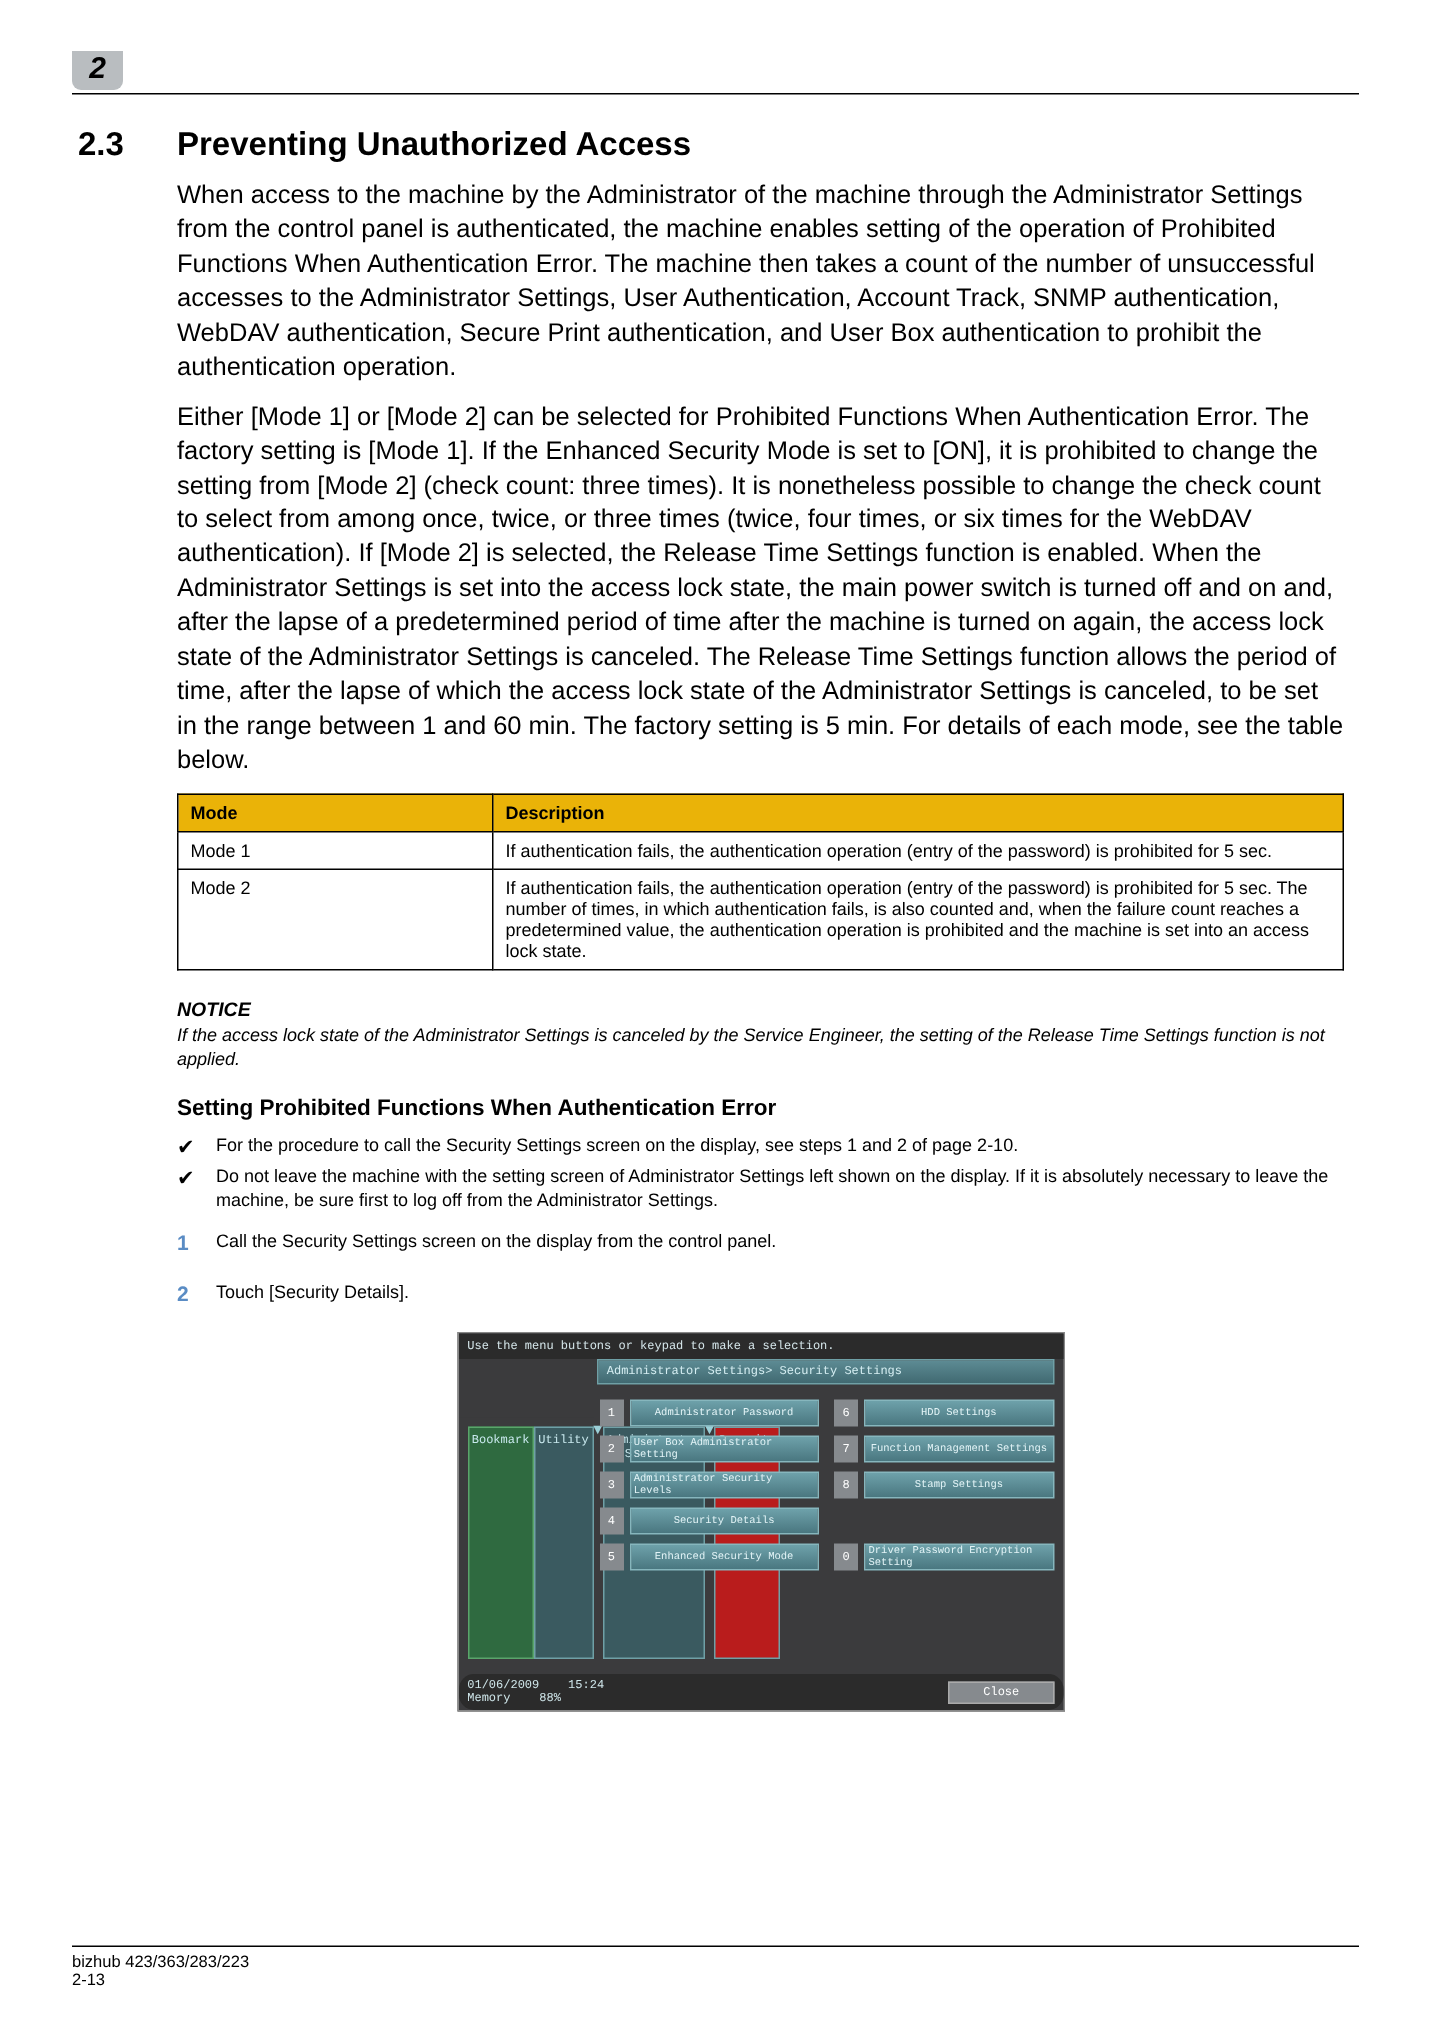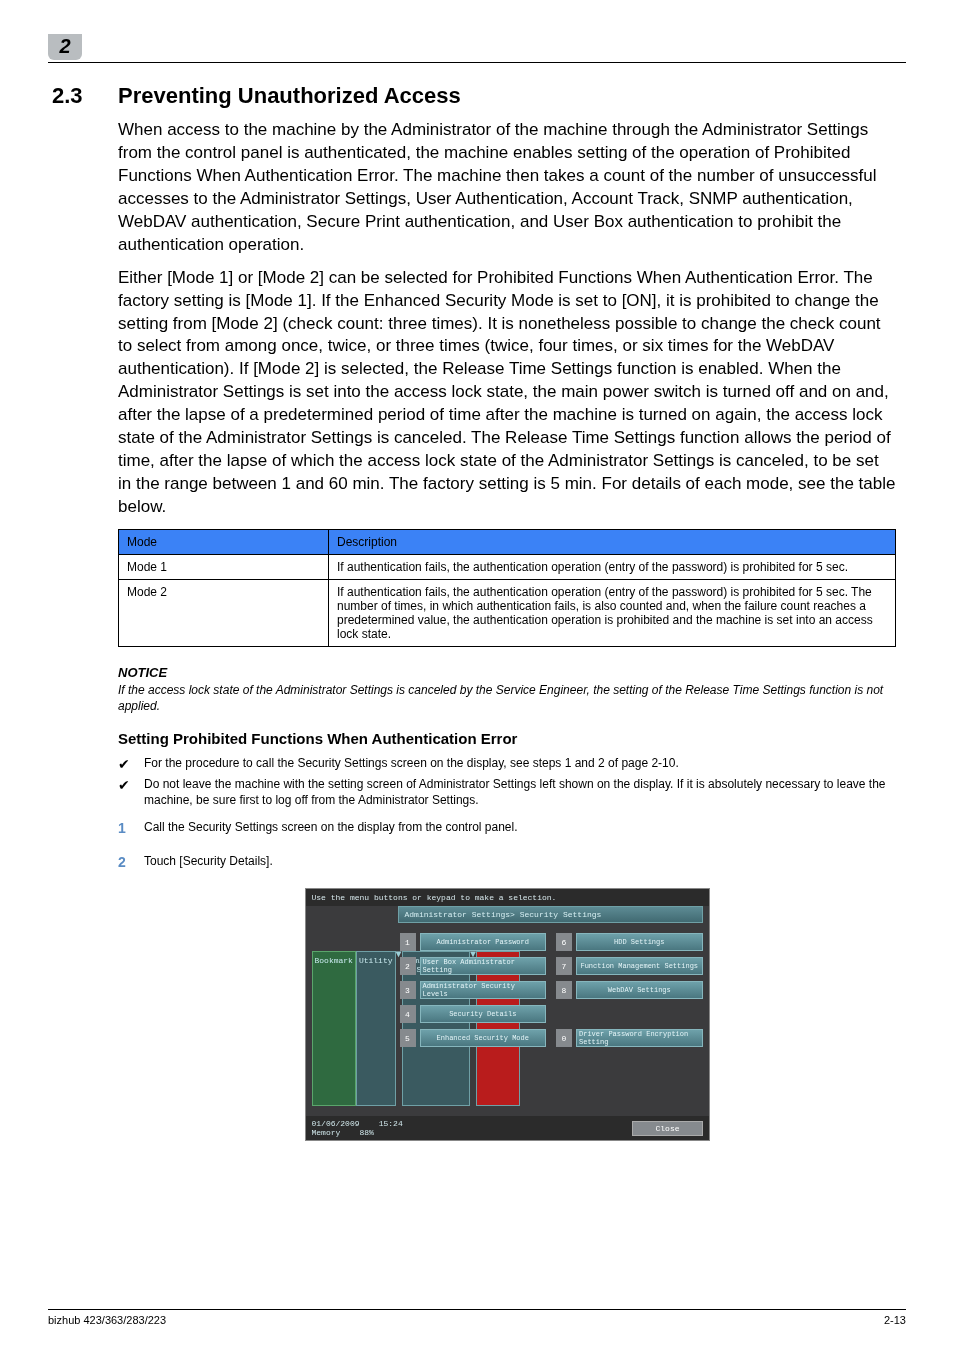--- a/index.html
+++ b/index.html
@@ -8,21 +8,21 @@
   .hdr-left { flex:1; font-size:12px; font-weight:bold;}
   .hdr-left .sn{margin-right:18px;}
   .chap { width:34px; height:26px; background:#b9bdc0; text-align:center; font-size:20px; font-weight:bold; font-style:italic; border-radius:0 0 6px 6px; line-height:24px;}
   .sect-title{display:flex; margin:20px 0 10px 0;}
   .sect-num{font-size:22px; font-weight:bold; width:70px; text-align:left; padding-left:4px;}
   .sect-name{font-size:22px; font-weight:bold;}
   .body-area{margin-left:70px; margin-right:10px;}
   p.para{font-size:17px; line-height:1.35; margin-bottom:10px;}
   table.modes{width:100%; border-collapse:collapse; margin:4px 0 18px 0; font-size:12px;}
   table.modes th, table.modes td{border:1px solid #000; padding:5px 8px; text-align:left; vertical-align:top;}
-  table.modes th{background:#3b82f6; font-weight:normal;}
+  table.modes th{background:#eab308; font-weight:bold;}
   table.modes th:first-child, table.modes td:first-child{width:210px;}
   .notice-hd{font-style:italic; font-weight:bold; font-size:13px; margin-bottom:2px;}
   .notice-txt{font-style:italic; font-size:12px; line-height:1.35; margin-bottom:16px;}
   h3.sub{font-size:15px; font-weight:bold; margin:12px 0 8px 0;}
   .bullets{list-style:none; font-size:12px; margin-bottom:10px;}
   .bullets li{display:flex; line-height:1.35; margin-bottom:2px;}
   .bullets .bm{width:26px; flex-shrink:0;}
   .bullets .bm:before{content:"\2714"; font-size:14px; position:relative; top:0;}
   .steps{list-style:none; font-size:12px; margin-bottom:14px;}
   .steps li{display:flex; line-height:1.35; margin-bottom:16px;}
@@ -36,23 +36,23 @@
   .lbtn.book{background:#2f6a40; border-color:#5aa56b;}
   .lbtn.sec{background:#b91c1c;}
   .arrow{color:#9bd0d8; text-align:center; font-size:10px; margin:-2px 0 2px 0;}
   .rcol{flex:1; padding:0 6px 0 2px;}
   .crumb{background:linear-gradient(#5d8b94,#416a72); border:1px solid #6fa0a6; padding:3px 6px; margin-bottom:10px; font-size:8px; color:#d5eef2;}
   .btn-rows{display:flex; flex-direction:column; gap:6px; padding-left:2px;}
   .brow{display:flex; gap:10px;}
   .numbox{width:16px; height:18px; background:#868a8e; color:#fff; font-size:8px; display:flex; align-items:center; justify-content:center;}
   .mbtn{flex:1; height:18px; background:linear-gradient(#6ea1aa,#4a7780); border:1px solid #86b6bd; display:flex; align-items:center; justify-content:center; font-size:7px; color:#e3f4f7; padding:0 2px;}
   .bpair{display:flex; flex:1; gap:4px;}
-  .pfoot{display:flex; justify-content:space-between; align-items:center; background:#2b2b2b; padding:3px 6px; font-size:8px; color:#cfe6ea;}
+  .pfoot{display:flex; justify-content:space-between; align-items:center; background:#2b2b2b; padding:3px 6px; font-size:8px; color:#cfe6ea;border-radius:10px;}
   .closebtn{background:#868a8e; border:1px solid #aaa; padding:2px 22px; font-size:8px; color:#fff;}
-  .ftr{position:absolute; bottom:24px; left:48px; right:48px; border-top:1px solid #000; padding-top:4px; font-size:11px; display:flex; justify-content:space-between;}
+  .ftr{position:absolute; bottom:24px; left:48px; right:48px; border-top:1px solid #000; padding-top:4px; font-size:11px; display:flex; justify-content:space-between;flex-direction:column;}
 </style>
 </head>
 <body>
 
 <div class="hdr">
   <div class="chap">2</div>
 </div>
 
 <div class="sect-title">
   <div class="sect-num">2.3</div>
@@ -142,21 +142,21 @@
                 <div class="mbtn">Function Management Settings</div>
               </div>
           </div>
           <div class="brow">
             <div class="bpair">
                 <div class="numbox">3</div>
                 <div class="mbtn">Administrator Security Levels</div>
               </div>
             <div class="bpair">
                 <div class="numbox">8</div>
-                <div class="mbtn">WebDAV Settings</div>
+                <div class="mbtn">Stamp Settings</div>
               </div>
           </div>
           <div class="brow">
             <div class="bpair">
                 <div class="numbox">4</div>
                 <div class="mbtn">Security Details</div>
               </div>
             <div class="bpair" style="visibility:hidden">
                 <div class="numbox"></div>
                 <div class="mbtn"></div>

